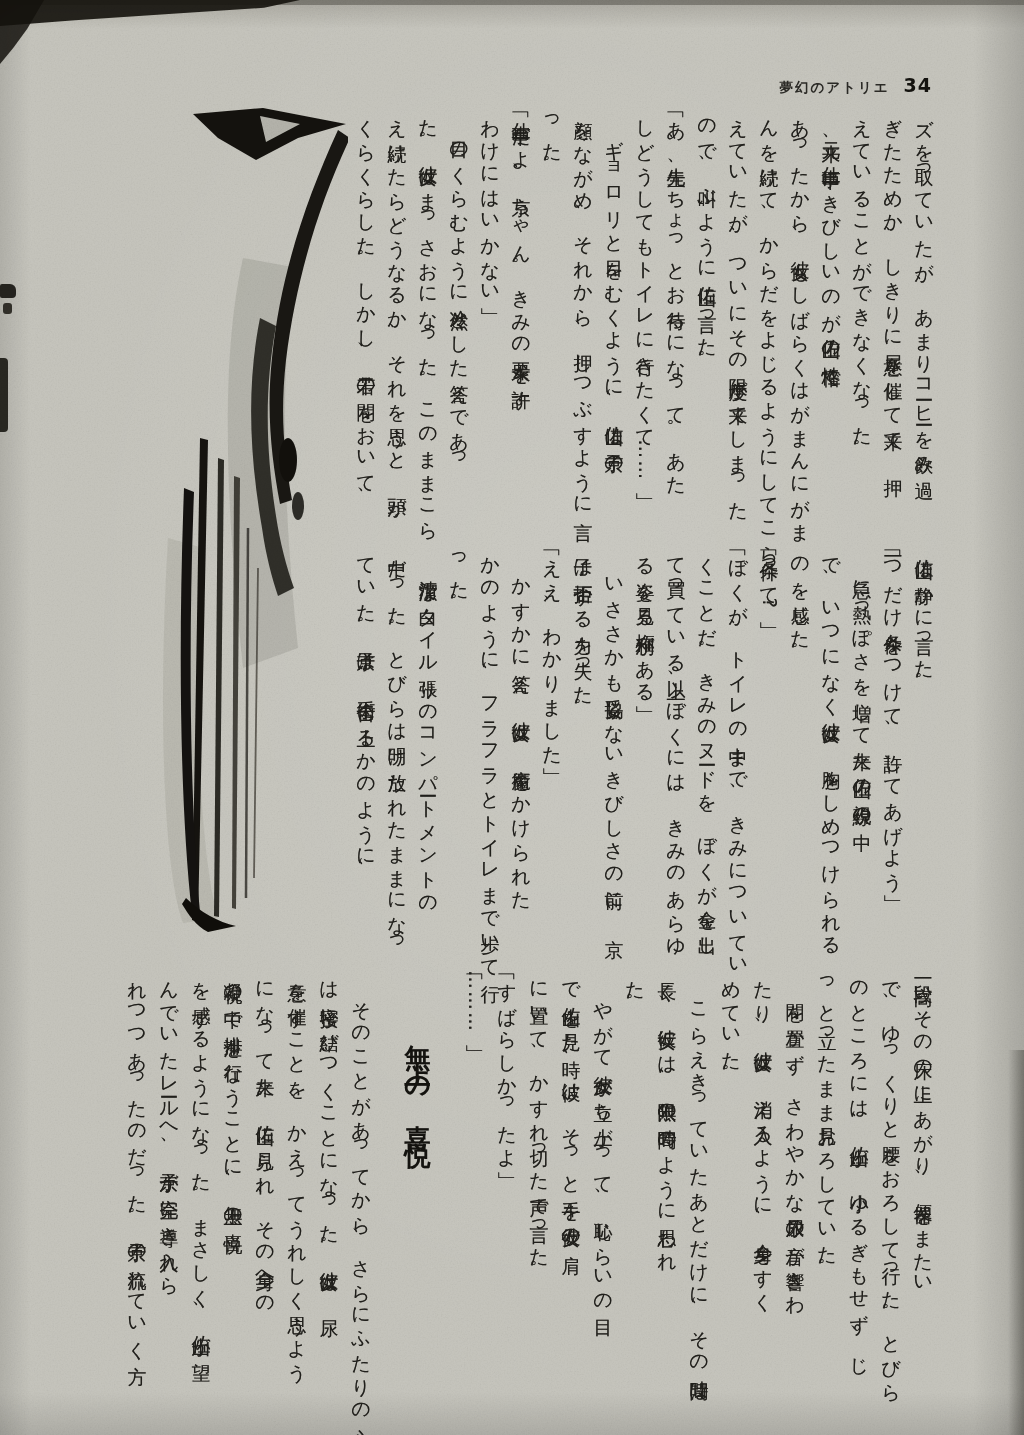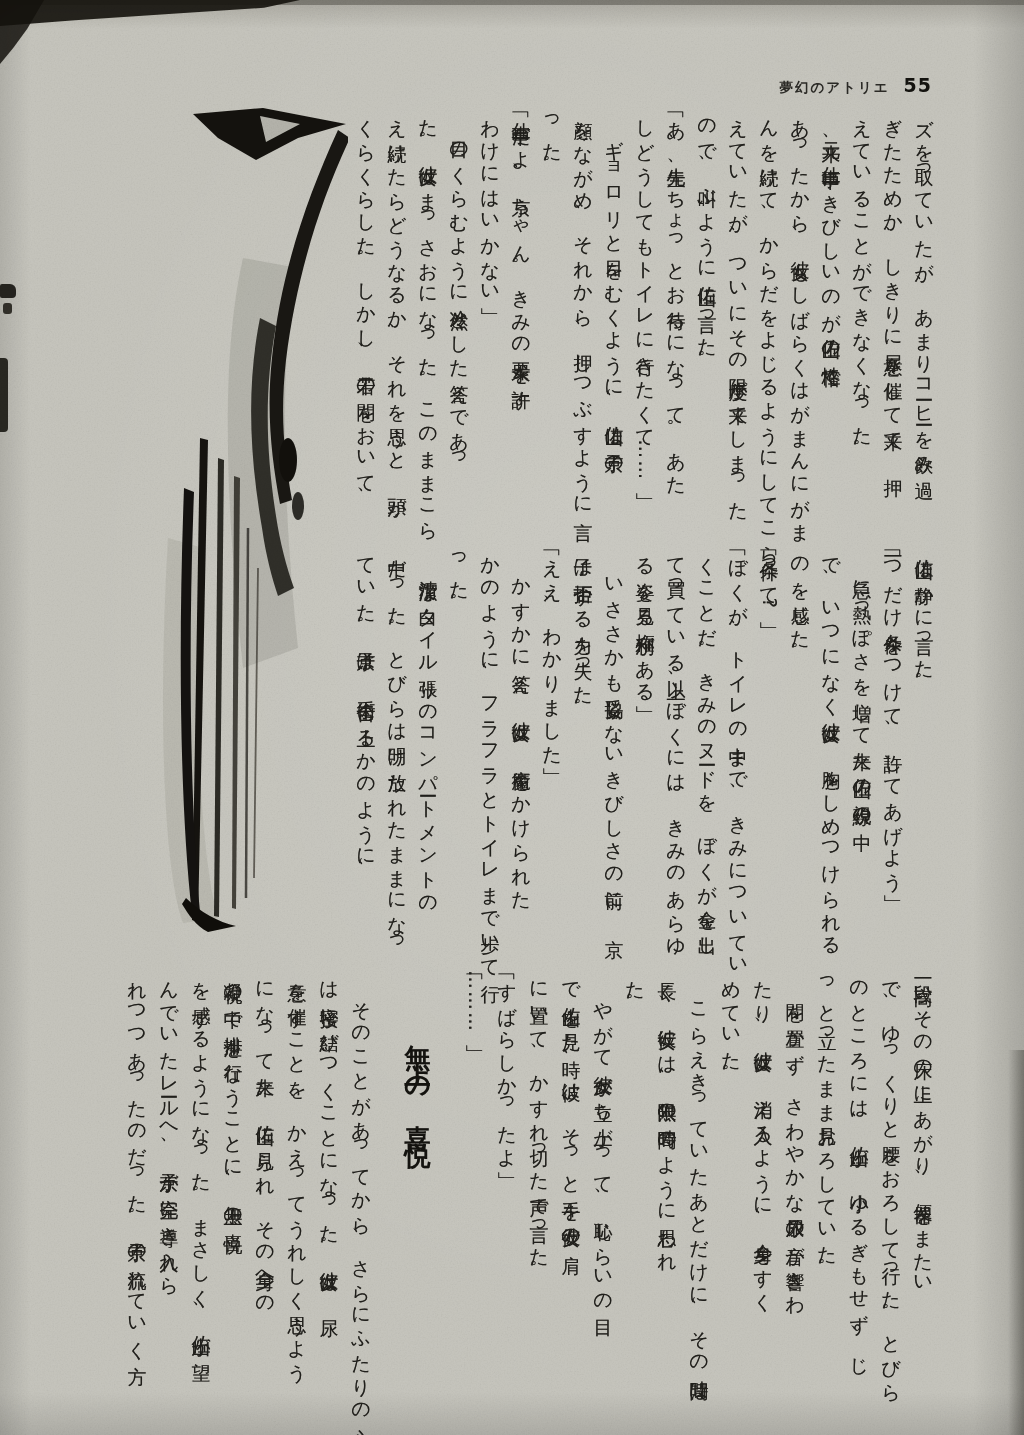--- a/index.html
+++ b/index.html
@@ -76,21 +76,21 @@
   <div class="artifact edge-top-line"></div>
   <div class="artifact edge-top-wedge"></div>
   <div class="artifact corner-top-left"></div>
   <div class="artifact smudge-a"></div>
   <div class="artifact smudge-b"></div>
   <div class="artifact smudge-c"></div>
   <div class="artifact edge-right-streak"></div>
 
   <div class="header">
     <span class="running-title">夢幻のアトリエ</span>
-    <span class="page-number">55</span>
+    <span class="page-number">34</span>
   </div>
 
   <div class="illustration">
     <svg width="200" height="825" viewBox="0 0 200 825">
       <path d="M95,150 C70,260 80,420 95,560 L150,540 C135,400 130,250 150,160 Z" fill="#8f8e86" opacity="0.32"></path>
       <path d="M20,430 C10,600 15,760 35,815 L70,810 C50,740 45,560 55,440 Z" fill="#97958c" opacity="0.26"></path>
       <path d="M45,6 L115,0 L198,16 L150,30 L108,52 L70,30 Z" fill="#14120e"></path>
       <path d="M112,8 L152,16 L118,34 Z" fill="#c7c6be" opacity="0.9"></path>
       <path d="M190,22 C156,96 132,170 124,250 C118,306 124,352 132,396 L144,392 C136,348 132,306 138,252 C148,172 170,98 202,30 Z" fill="#191713"></path>
       <path d="M112,210 C98,280 102,350 114,420 C118,448 124,470 130,488 L146,480 C138,458 132,434 128,408 C118,344 116,282 128,218 Z" fill="#21201b" opacity="0.9"></path>

